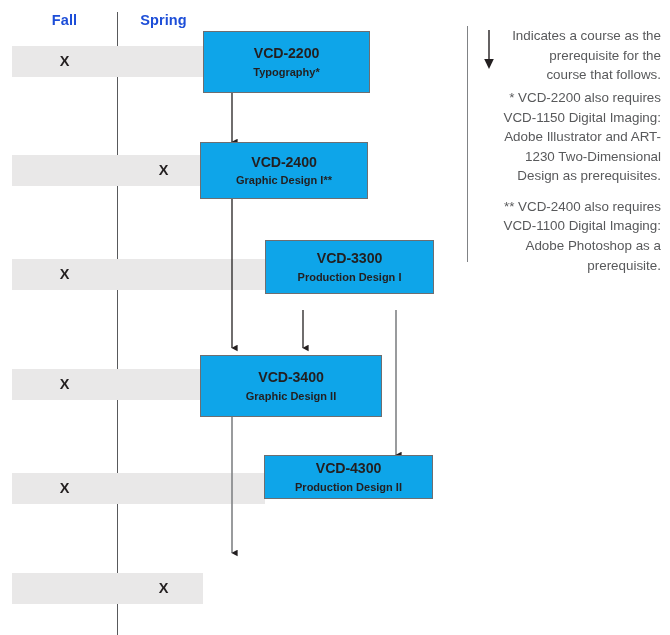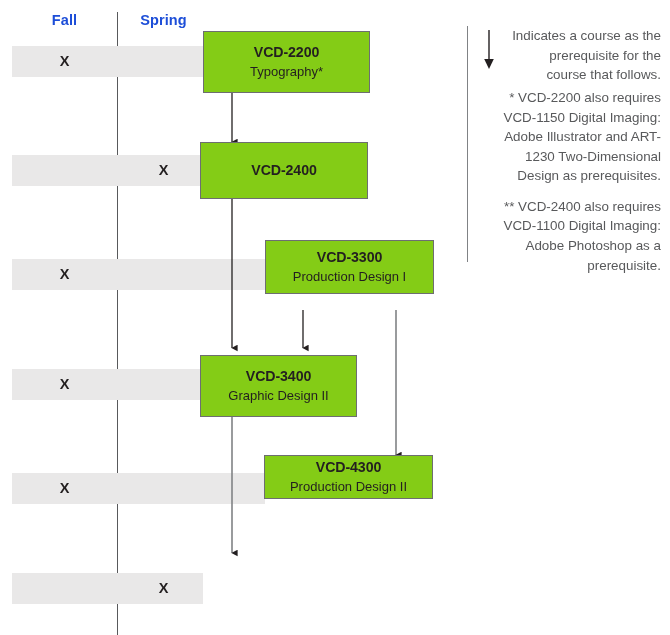--- a/index.html
+++ b/index.html
@@ -56,38 +56,38 @@
     color: #231f20;
     text-align: center;
   }
   .x-fall   { left: 12px;  width: 105px; }
   .x-spring { left: 121px; width: 85px;  }
 
   
   .course-box {
     position: absolute;
     border: 1.3px solid #6d6e71;
-    background: #84cc16;
+    background: #0ea5e9;
     text-align: center;
     display: flex;
     flex-direction: column;
     align-items: center;
     justify-content: center;
     padding: 4px 6px;
   }
   .course-code {
     font-size: 14.2px;
     font-weight: bold;
     color: #231f20;
     line-height: 1.5;
     letter-spacing: -0.1px;
   }
   .course-title {
-    font-size: 13px;
-    font-weight: normal;
+    font-size: 11px;
+    font-weight: bold;
     color: #231f20;
     line-height: 1.45;
   }
 
   
   #connectors {
     position: absolute;
     left: 0; top: 0;
     width: 670px; height: 635px;
     pointer-events: none;
@@ -166,28 +166,29 @@
     <line x1="232" y1="417" x2="232" y2="553" stroke="#808285" stroke-width="1.6" marker-end="url(#arrowhead)"></line>
   </svg>
 
   <div class="course-box" style="left:203px; top:31px;  width:167px; height:62px;">
     <div class="course-code">VCD-2200</div>
     <div class="course-title">Typography*</div>
   </div>
 
   <div class="course-box" style="left:200px; top:142px; width:168px; height:57px;">
     <div class="course-code">VCD-2400</div>
+    <div class="course-title">Graphic Design I**</div>
   </div>
 
   <div class="course-box" style="left:265px; top:240px; width:169px; height:54px;">
     <div class="course-code">VCD-3300</div>
     <div class="course-title">Production Design I</div>
   </div>
 
-  <div class="course-box" style="left:200px; top:355px; width:157px; height:62px;">
+  <div class="course-box" style="left:200px; top:355px; width:182px; height:62px;">
     <div class="course-code">VCD-3400</div>
     <div class="course-title">Graphic Design II</div>
   </div>
 
   <div class="course-box" style="left:264px; top:455px; width:169px; height:44px;">
     <div class="course-code">VCD-4300</div>
     <div class="course-title">Production Design II</div>
   </div>
 
 

